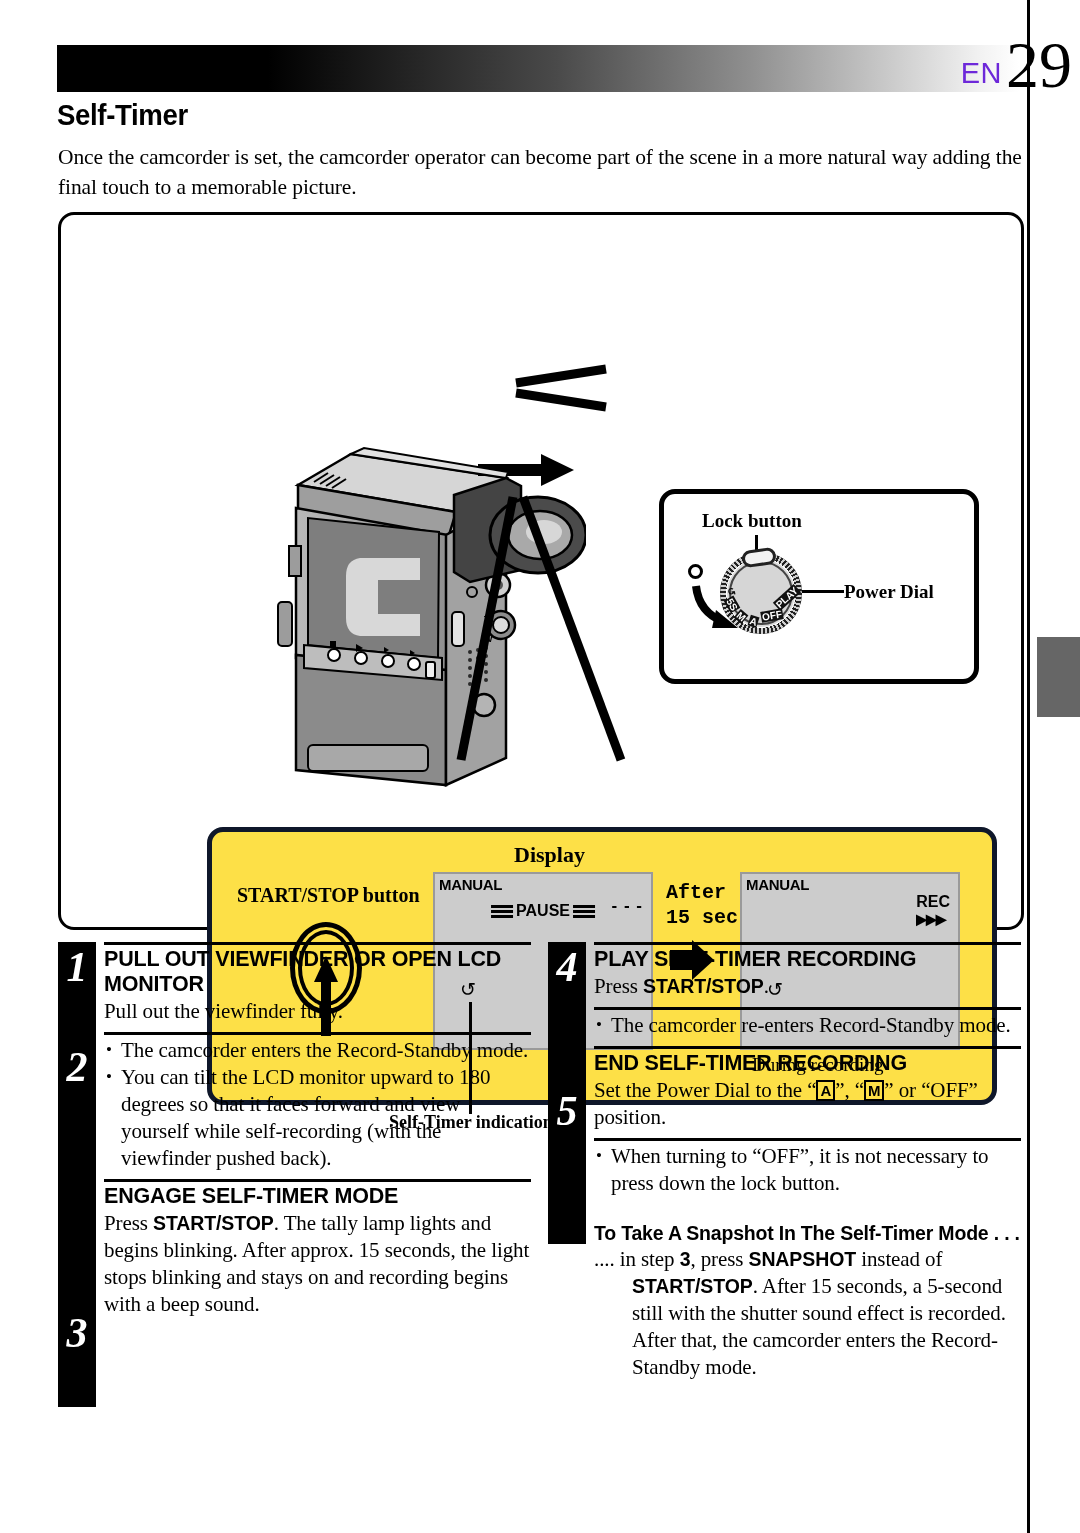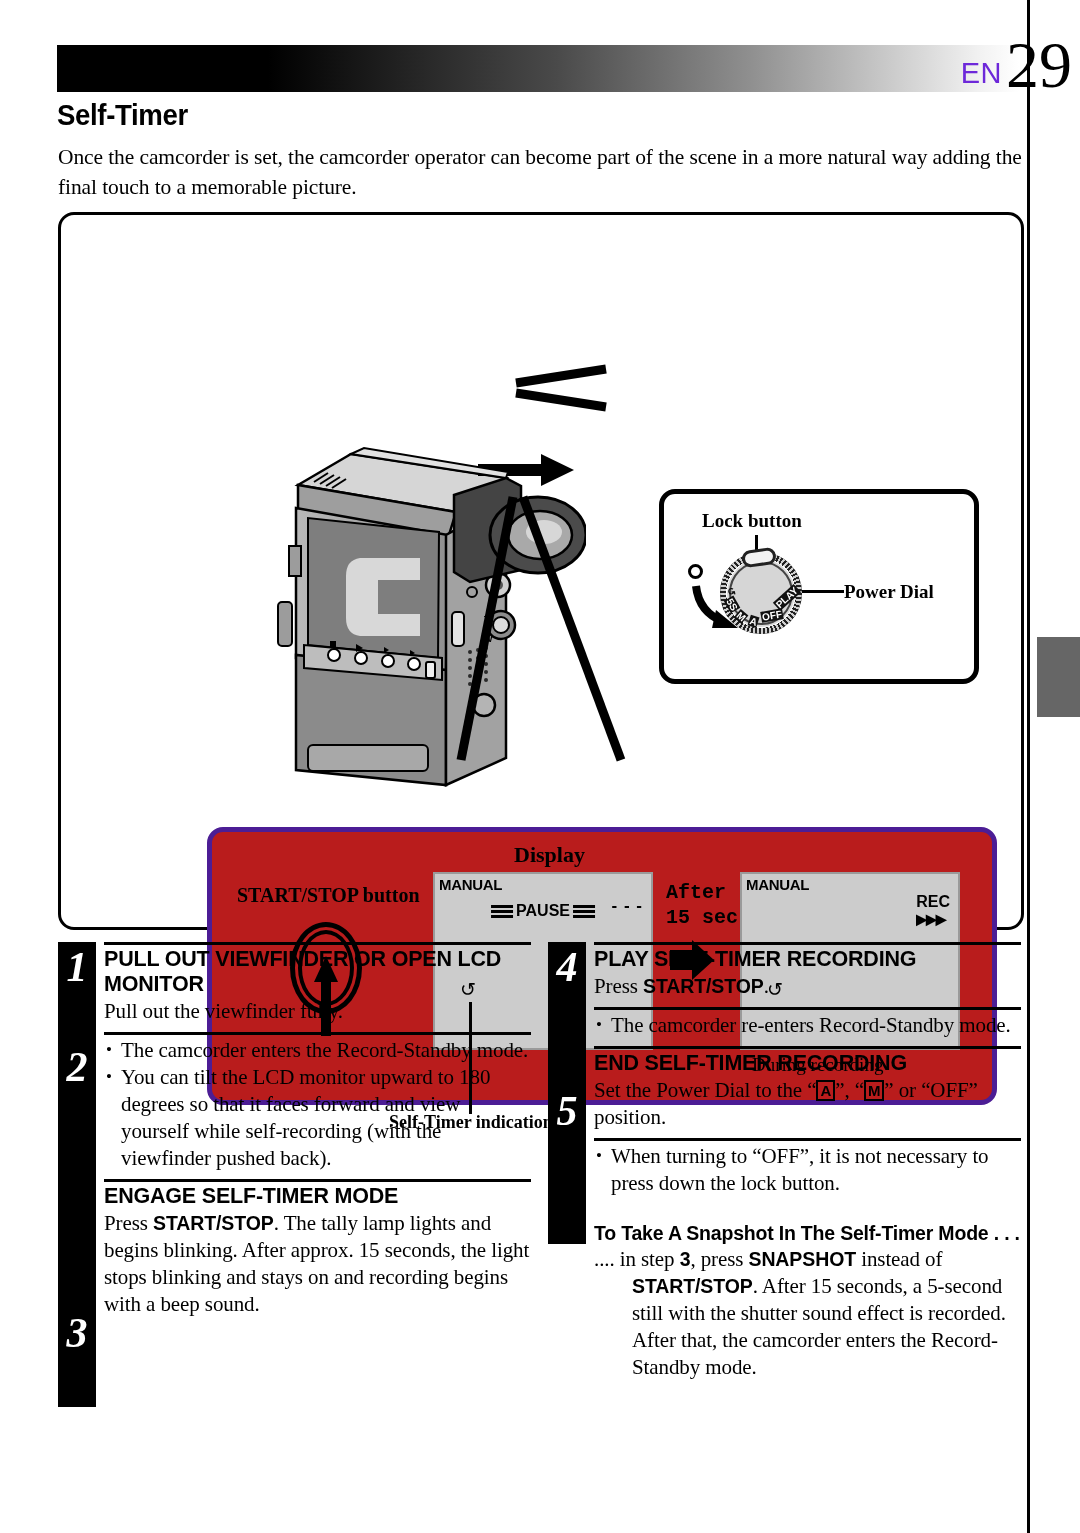--- a/index.html
+++ b/index.html
@@ -162,23 +162,23 @@
   .dial-arrow {
     position: absolute; left: 28px; top: 90px;
     width: 50px; height: 46px;
   }
 
   
   .display-box {
     position: absolute;
     left: 146px; top: 612px;
     width: 790px; height: 278px;
-    border: 5px solid #4c1d95;
+    border: 5px solid #0f172a;
     border-radius: 16px;
-    background: #b91c1c;
+    background: #fde047;
   }
   .lbl-display {
     position: absolute; left: 302px; top: 10px;
     font-family: "Liberation Serif", serif;
     font-weight: bold; font-size: 22px;
   }
   .lbl-startstop {
     position: absolute; left: 25px; top: 52px;
     font-family: "Liberation Serif", serif;
     font-weight: bold; font-size: 20px;

